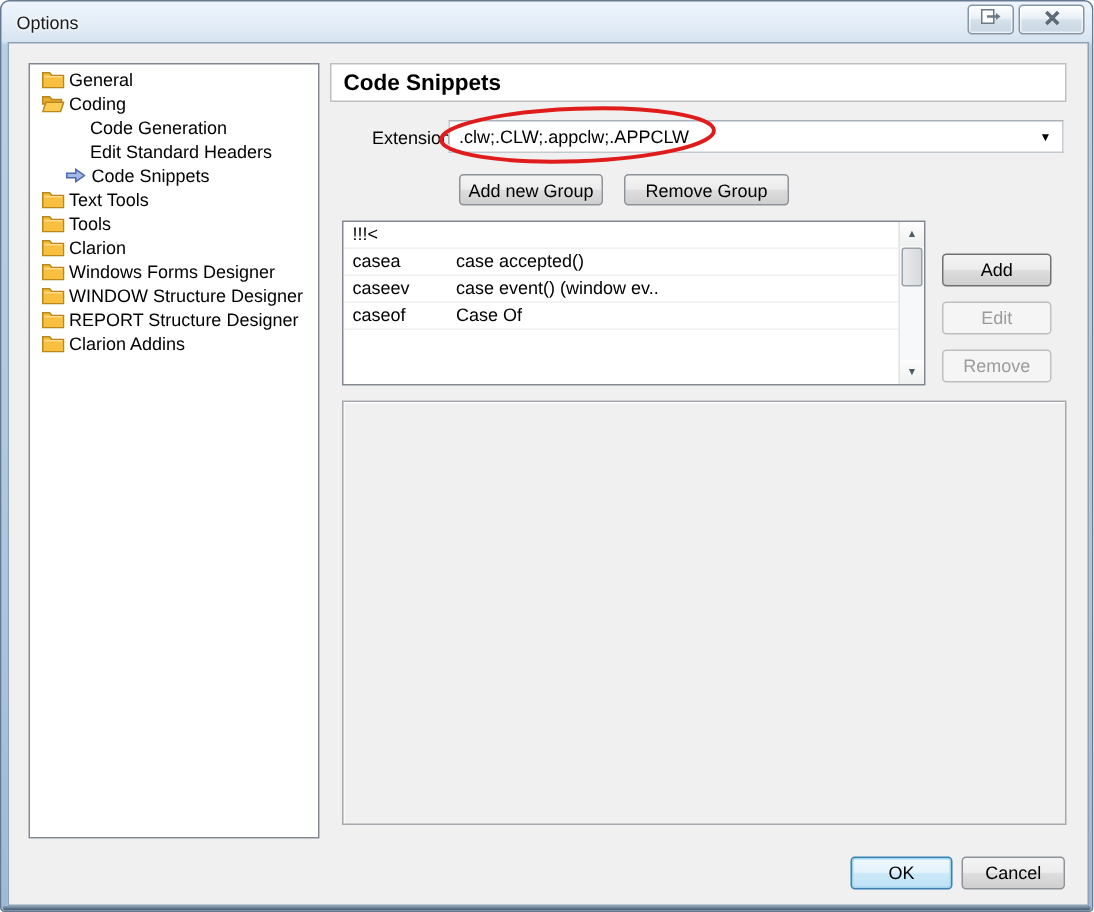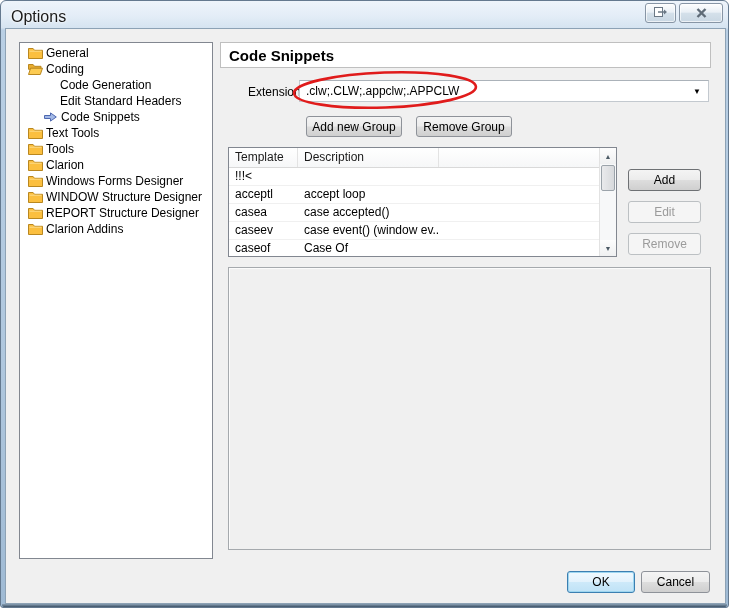--- a/index.html
+++ b/index.html
@@ -9,21 +9,21 @@
     position:relative; width:729px; height:608px;
     border:1px solid #64798F;
     border-radius:6px 6px 3px 3px;
     background:linear-gradient(180deg,#EEF4FB 0%,#E3EDF7 2.5%,#D6E4F1 4.4%,#B9CFE4 4.8%,#AFC7DE 60%,#9FBAD4 100%);
     overflow:hidden;
   }
   .bottom-edge { position:absolute; left:1px; right:1px; bottom:0; height:3px;
     background:linear-gradient(180deg,#8AA0B4,#3E5368); border-radius:0 0 2px 2px; }
 
   
-  .title-text { position:absolute; left:10px; top:7px; font-size:16px; color:#1A1A1A;
+  .title-text { position:absolute; left:10px; top:7px; font-size:12px; color:#1A1A1A;
     text-shadow:0 0 4px #fff, 0 0 2px #fff; }
   .cap-btn { position:absolute; top:2px; height:20px;
     border:1px solid #8795A5; border-radius:3px;
     background:linear-gradient(180deg,#FDFEFE 0%,#EAF0F6 45%,#D4E0EA 52%,#C9D7E3 100%);
     box-shadow:inset 0 0 0 1px rgba(255,255,255,.65);
     display:flex; align-items:center; justify-content:center; cursor:pointer; }
   .cap-help { left:644px; width:31px; }
   .cap-close { left:678px; width:44px; }
 
   
@@ -54,21 +54,21 @@
 
   .annotation { position:absolute; left:288px; top:68px; width:194px; height:42px; pointer-events:none; }
 
   
   .btn { position:absolute; font-family:inherit; font-size:12px; color:#000; text-align:center;
     border:1px solid #8E9299; border-radius:3px;
     background:linear-gradient(180deg,#F4F4F4 0%,#ECECEC 48%,#DDDDDD 52%,#CFCFCF 100%);
     cursor:pointer; padding:0; }
   .btn:disabled { background:#F5F5F5; border-color:#BCC0C3; color:#9B9B9B; cursor:default; }
   .btn-addgroup { left:305px; top:115px; width:96px; height:21px; }
-  .btn-removegroup { left:415px; top:115px; width:96px; height:21px; }
+  .btn-removegroup { left:415px; top:115px; width:110px; height:21px; }
   .btn-add { left:627px; top:168px; width:73px; height:22px; border-color:#6E7174; }
   .btn-edit { left:627px; top:200px; width:73px; height:22px; }
   .btn-remove { left:627px; top:232px; width:73px; height:22px; }
   .btn-ok { left:566px; top:570px; width:68px; height:22px;
     border-color:#3C7FB1; box-shadow:inset 0 0 0 1px #9ED6F0;
     background:linear-gradient(180deg,#F0F9FE 0%,#E3F2FC 48%,#CDE9F9 52%,#BFE2F6 100%); }
   .btn-cancel { left:640px; top:570px; width:69px; height:22px; }
 
   
   .snippet-table { position:absolute; left:227px; top:146px; width:389px; height:110px;
@@ -229,32 +229,22 @@
   </div>
   <svg class="annotation" viewBox="0 0 194 42">
     <ellipse cx="96" cy="21" rx="91" ry="17.5" fill="none" stroke-width="2.6" transform="rotate(-2 96 21)" stroke="#E01B1B"></ellipse>
   </svg>
 
   <button class="btn btn-addgroup">Add new Group</button>
   <button class="btn btn-removegroup">Remove Group</button>
 
   <div class="snippet-table">
     <div class="t-body">
-      <div class="t-header">
-        <div class="hc col1">Template</div>
-        <div class="hc col2">Description</div>
-        <div class="hc col3"></div>
-      </div>
       <div class="t-row">
         <div class="c col1">!!!&lt;</div>
-        <div class="c col3"></div>
-      </div>
-      <div class="t-row">
-        <div class="c col1">acceptl</div>
-        <div class="c col2">accept loop</div>
         <div class="c col3"></div>
       </div>
       <div class="t-row">
         <div class="c col1">casea</div>
         <div class="c col2">case accepted()</div>
         <div class="c col3"></div>
       </div>
       <div class="t-row">
         <div class="c col1">caseev</div>
         <div class="c col2">case event() (window ev...</div>

